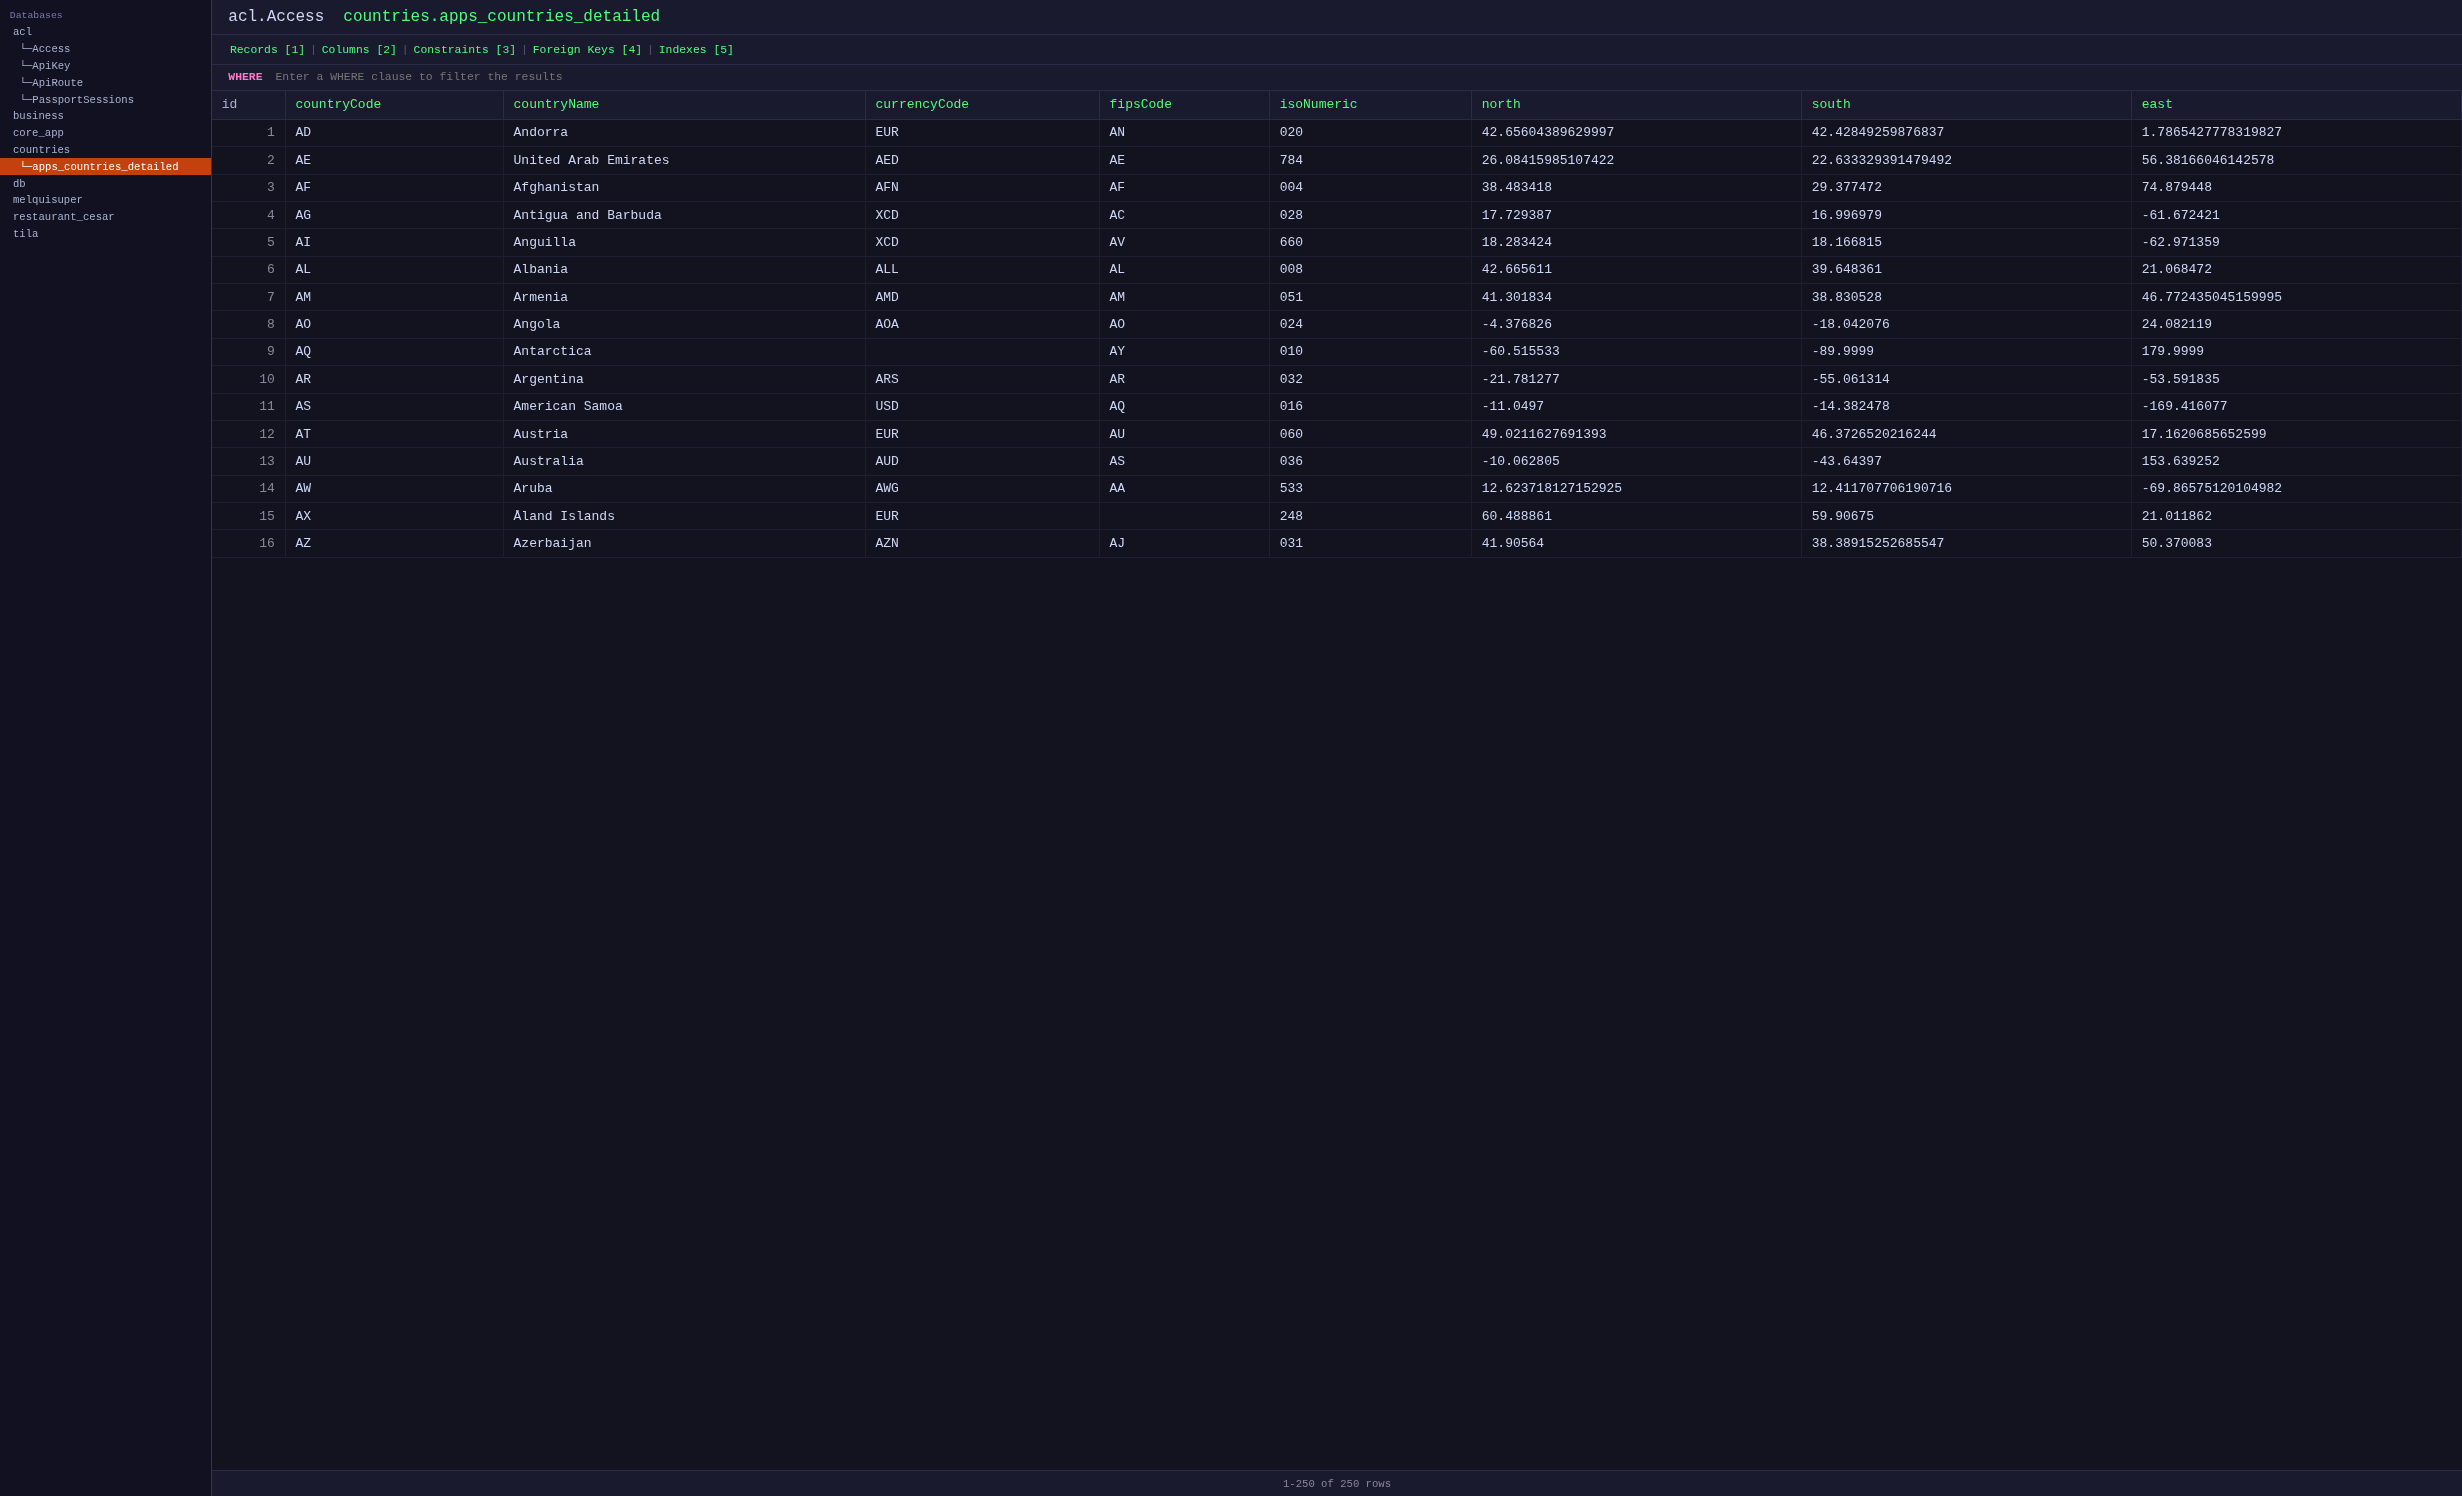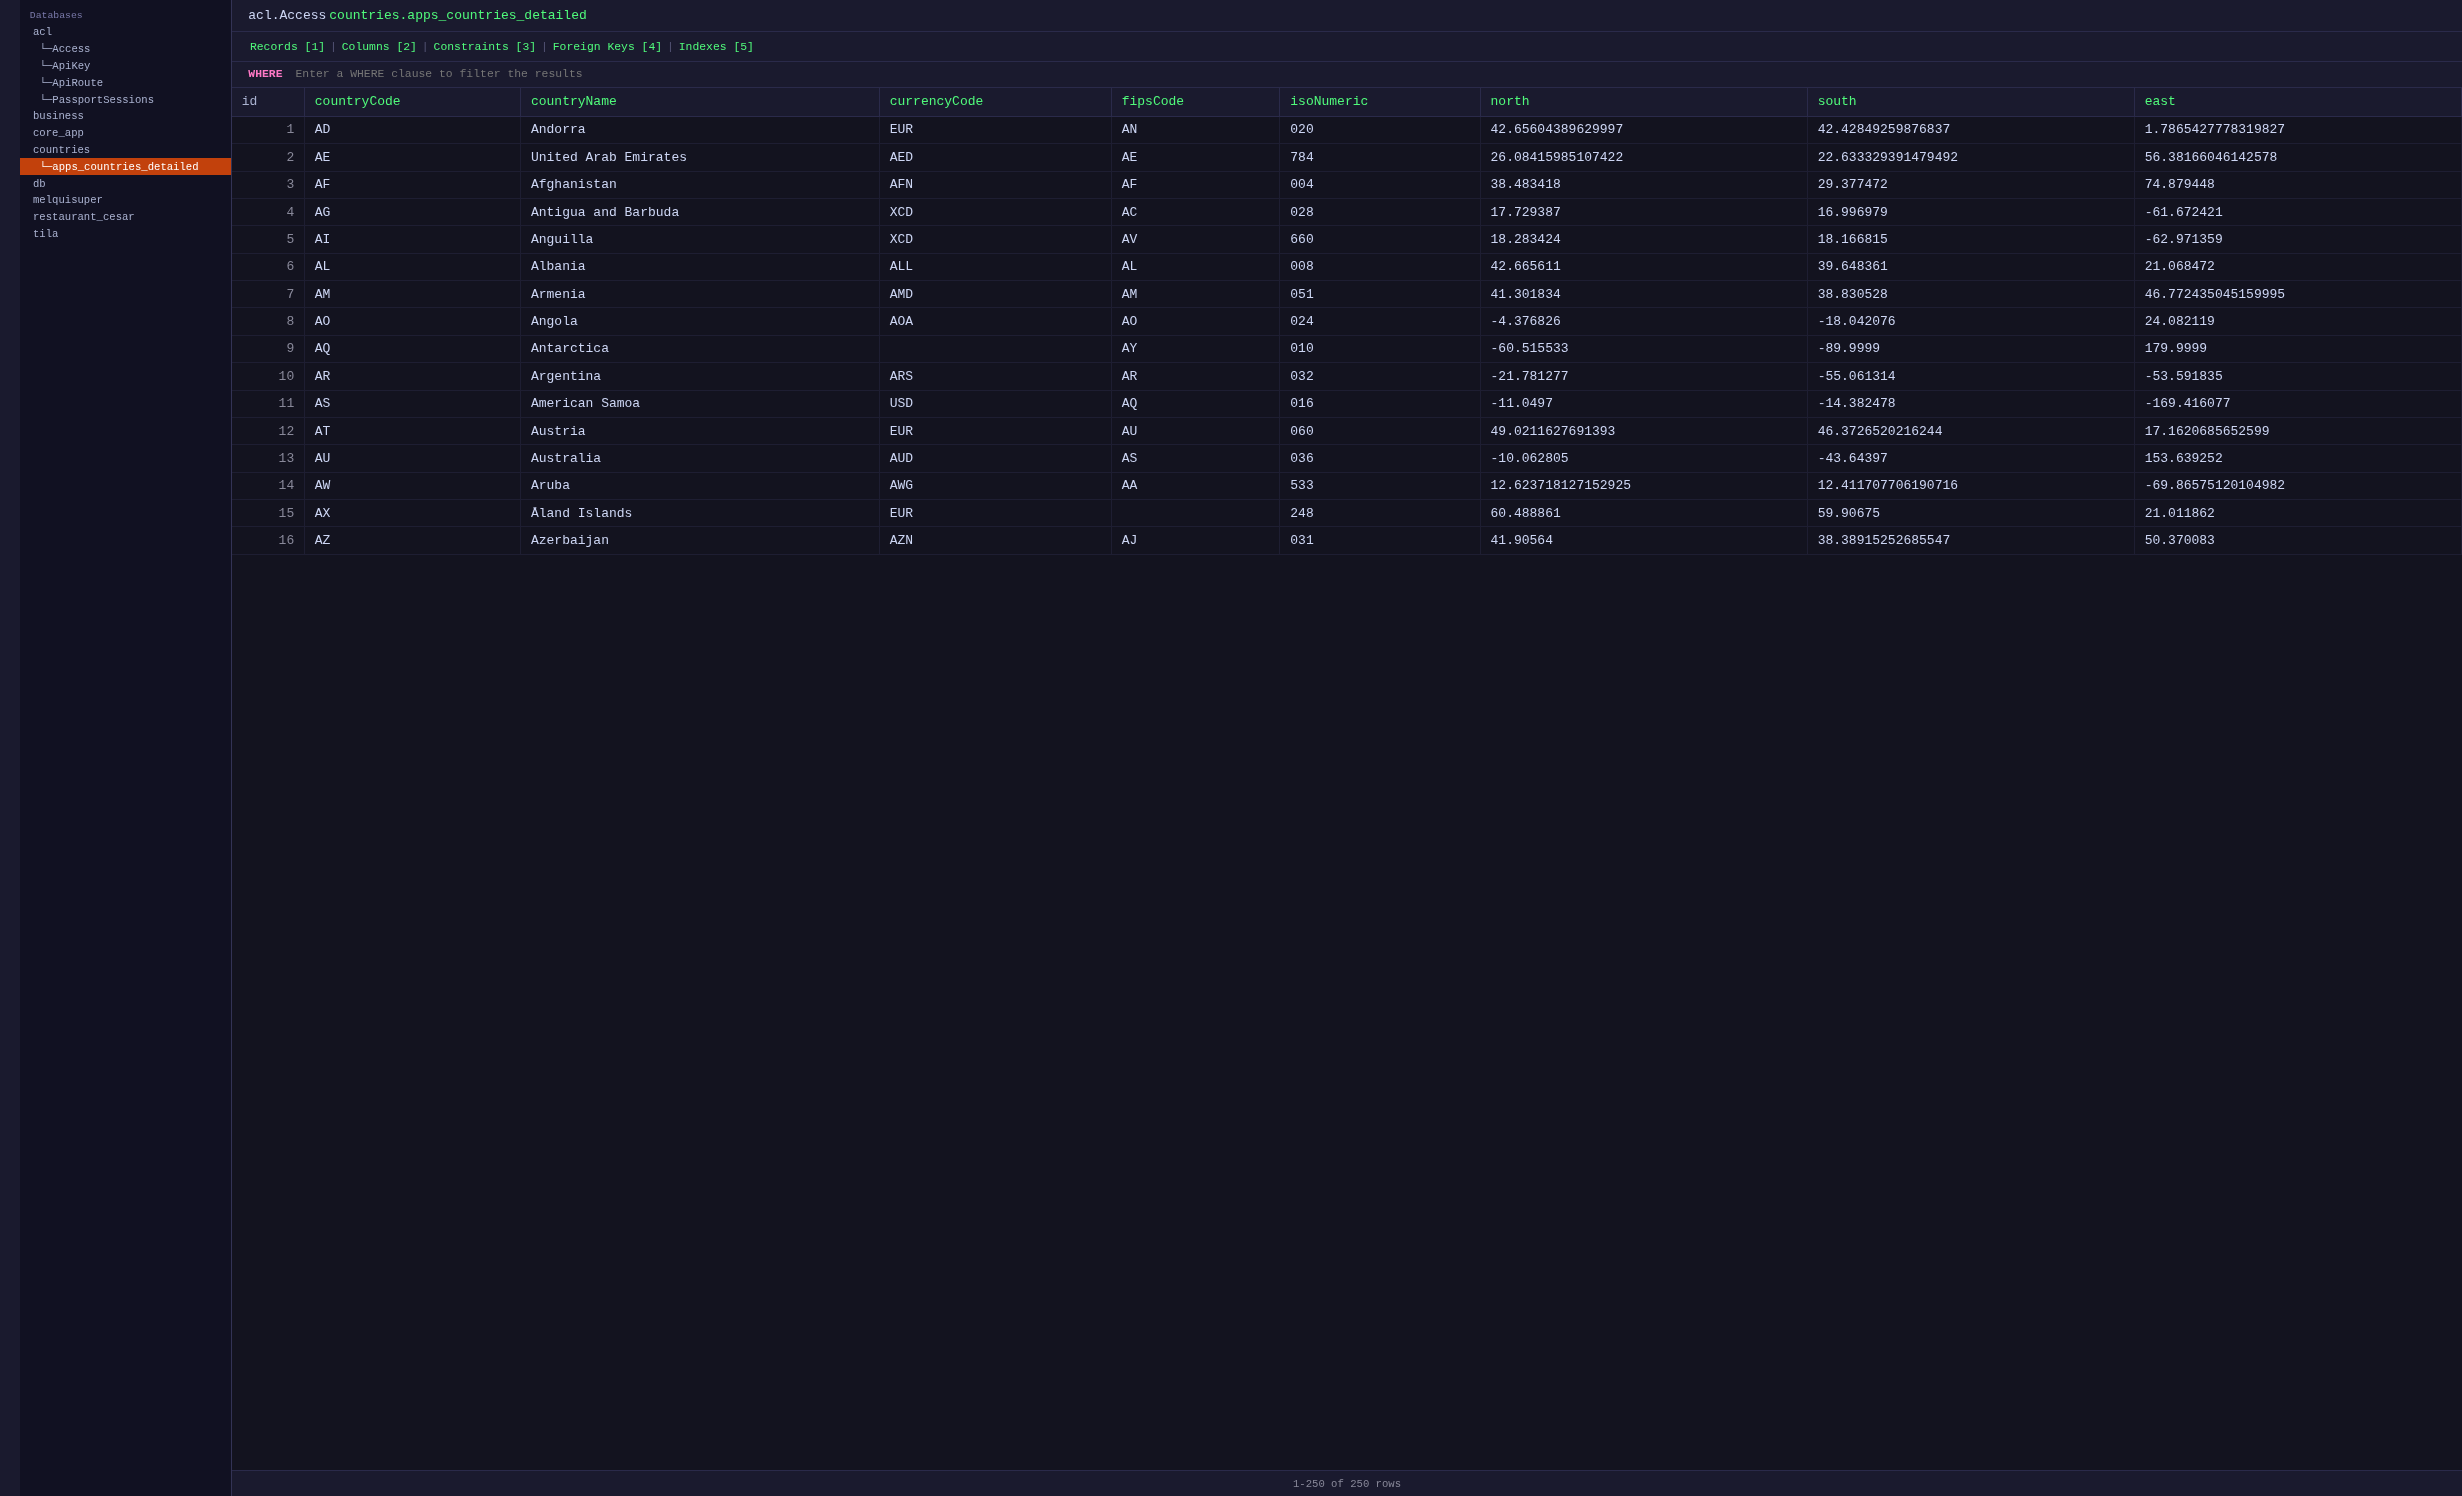--- a/index.html
+++ b/index.html
@@ -16,21 +16,20 @@
     
     .sidebar {
       width: 212px;
       min-width: 212px;
       background: #111122;
       border-right: 0.8px solid #333355;
       overflow-y: auto;
       padding: 6.5px 0;
       color: #aab2d0;
       font-size: 10.6px;
-      margin-left: 20px;
     }
     .sidebar-title {
       color: #7a7aaa;
       padding: 3.3px 9.8px;
       font-size: 9.8px;
     }
     .sidebar-item {
       padding: 2.4px 9.8px 2.4px 13px;
       cursor: pointer;
       white-space: nowrap;
@@ -49,22 +48,22 @@
       overflow: hidden;
     }
 
     
     .breadcrumb-bar {
       background: #1a1a2e;
       padding: 8.2px 16.3px;
       border-bottom: 0.8px solid #2a2a4a;
       display: flex;
       align-items: center;
-      gap: 3px;
-      font-size: 13px;
+      gap: 19px;
+      font-size: 16px;
     }
     .breadcrumb-schema { color: #cdd6f4; }
     .breadcrumb-table { color: #50fa7b; }
 
     
     .tabs-bar {
       background: #1a1a2e;
       padding: 4.9px 16.3px;
       border-bottom: 0.8px solid #2a2a4a;
       display: flex;

